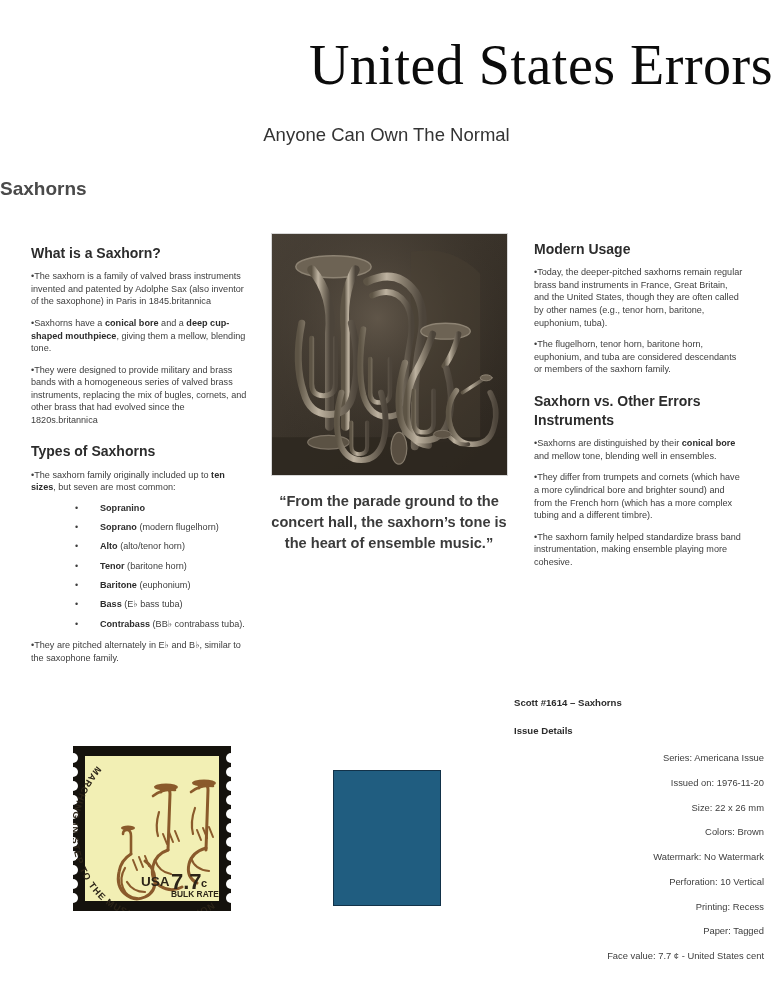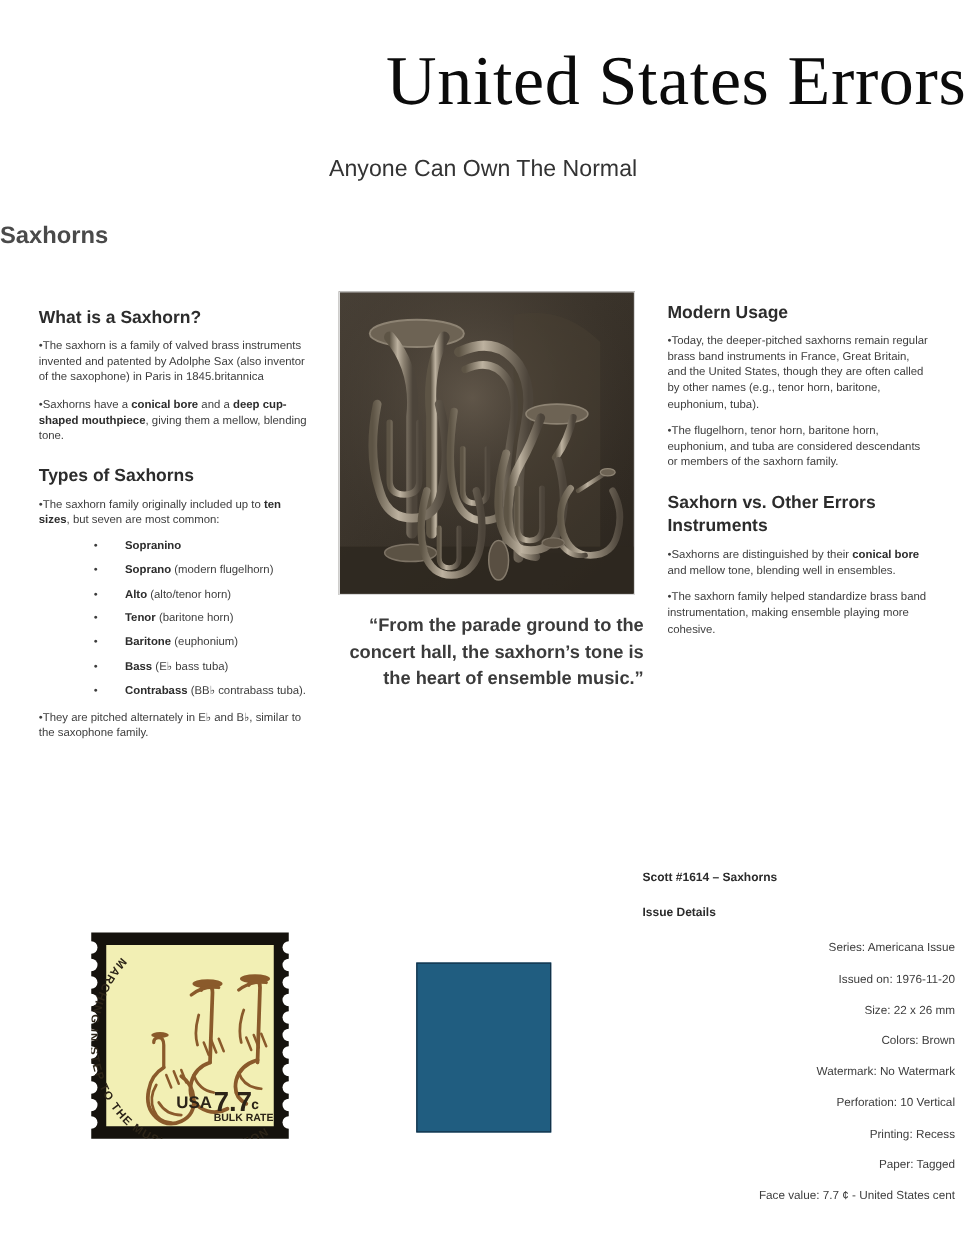--- a/index.html
+++ b/index.html
@@ -105,21 +105,21 @@
     box-sizing: border-box;
     overflow: hidden;
   }
   #saxhorn-illustration svg { display: block; width: 100%; height: 100%; }
 
   #pull-quote {
     position: absolute;
     left: 263px;
     top: 491px;
     width: 252px;
-    text-align: right;
+    text-align: center;
     font-size: 14.6px;
     font-weight: bold;
     line-height: 1.44;
     color: #3b3b3b;
   }
 
   
   #stamp-figure {
     position: absolute;
     left: 67px;
@@ -181,20 +181,23 @@
   <h3>What is a Saxhorn?</h3>
 
   <p>
     <span>•The saxhorn is a family of valved brass instruments invented and patented by Adolphe Sax (also inventor of the saxophone) in Paris in 1845.britannica</span>
   </p>
 
   <p>
     <span>•Saxhorns have a </span><b>conical bore</b><span> and a </span><b>deep cup-shaped mouthpiece</b><span>, giving them a mellow, blending tone.</span>
   </p>
 
+  <p>
+    <span>•They were designed to provide military and brass bands with a homogeneous series of valved brass instruments, replacing the mix of bugles, cornets, and other brass that had evolved since the 1820s.britannica</span>
+  </p>
 
   <h3 class="spaced">Types of Saxhorns</h3>
 
   <p>
     <span>•The saxhorn family originally included up to </span><b>ten sizes</b><span>, but seven are most common:</span>
   </p>
 
   <ul class="sax-list">
     <li>
       <span class="dot">•</span><b>Sopranino</b><span></span>
@@ -235,20 +238,23 @@
   <p>
     <span>•The flugelhorn, tenor horn, baritone horn, euphonium, and tuba are considered descendants or members of the saxhorn family.</span>
   </p>
 
   <h3 class="spaced">Saxhorn vs. Other Errors Instruments</h3>
 
   <p>
     <span>•Saxhorns are distinguished by their </span><b>conical bore</b><span> and mellow tone, blending well in ensembles.</span>
   </p>
 
+  <p>
+    <span>•They differ from trumpets and cornets (which have a more cylindrical bore and brighter sound) and from the French horn (which has a more complex tubing and a different timbre).</span>
+  </p>
 
   <p>
     <span>•The saxhorn family helped standardize brass band instrumentation, making ensemble playing more cohesive.</span>
   </p>
 </div>
 
 <div id="saxhorn-illustration">
   <svg viewBox="0 0 237 243" preserveAspectRatio="none">
     <defs>
       <linearGradient id="wallGrad" x1="0" y1="0" x2="1" y2="1">

